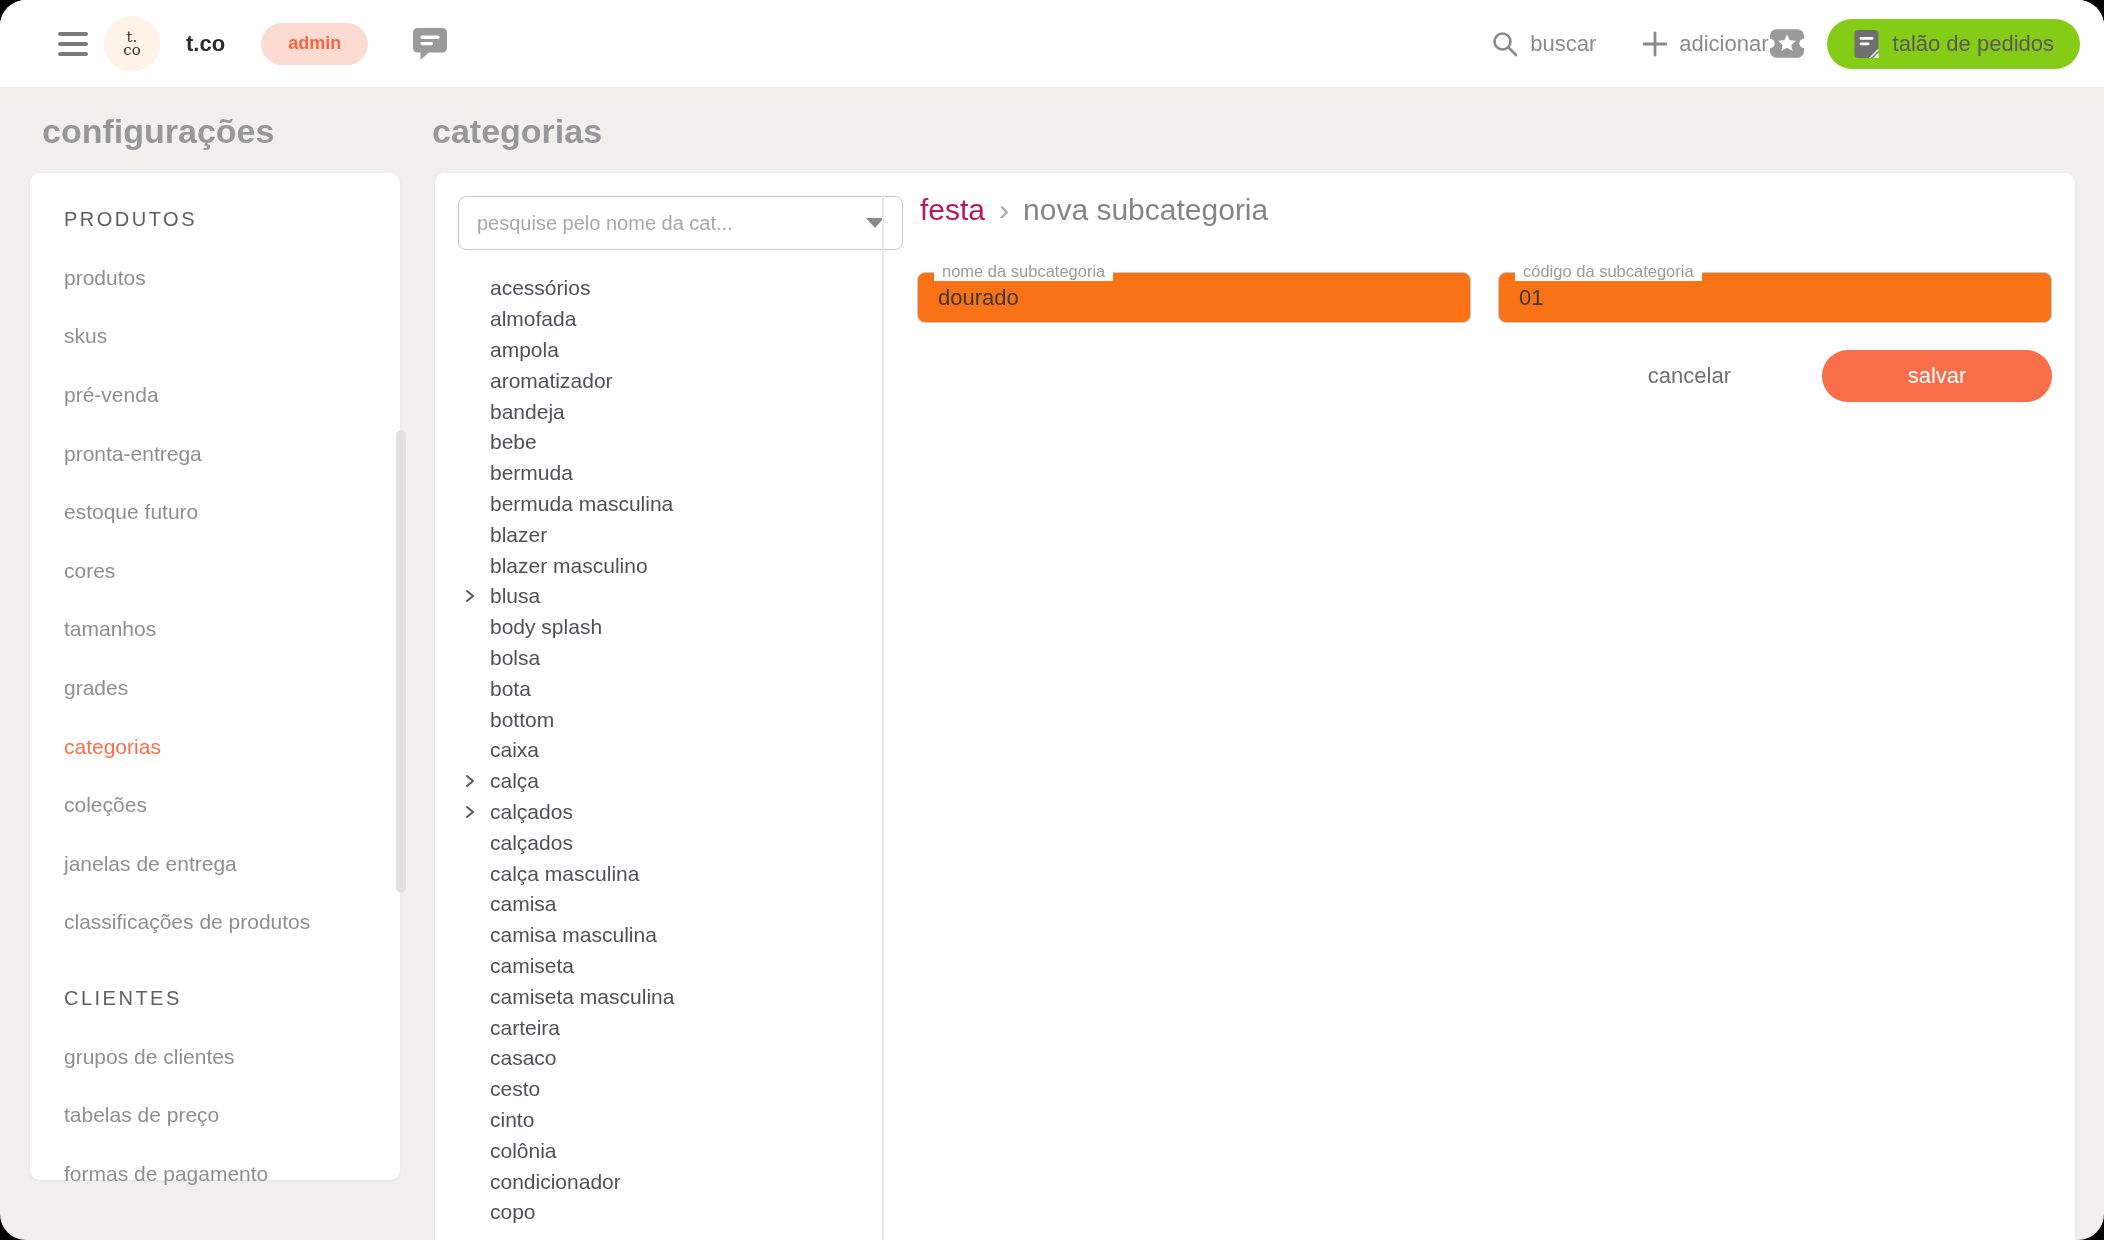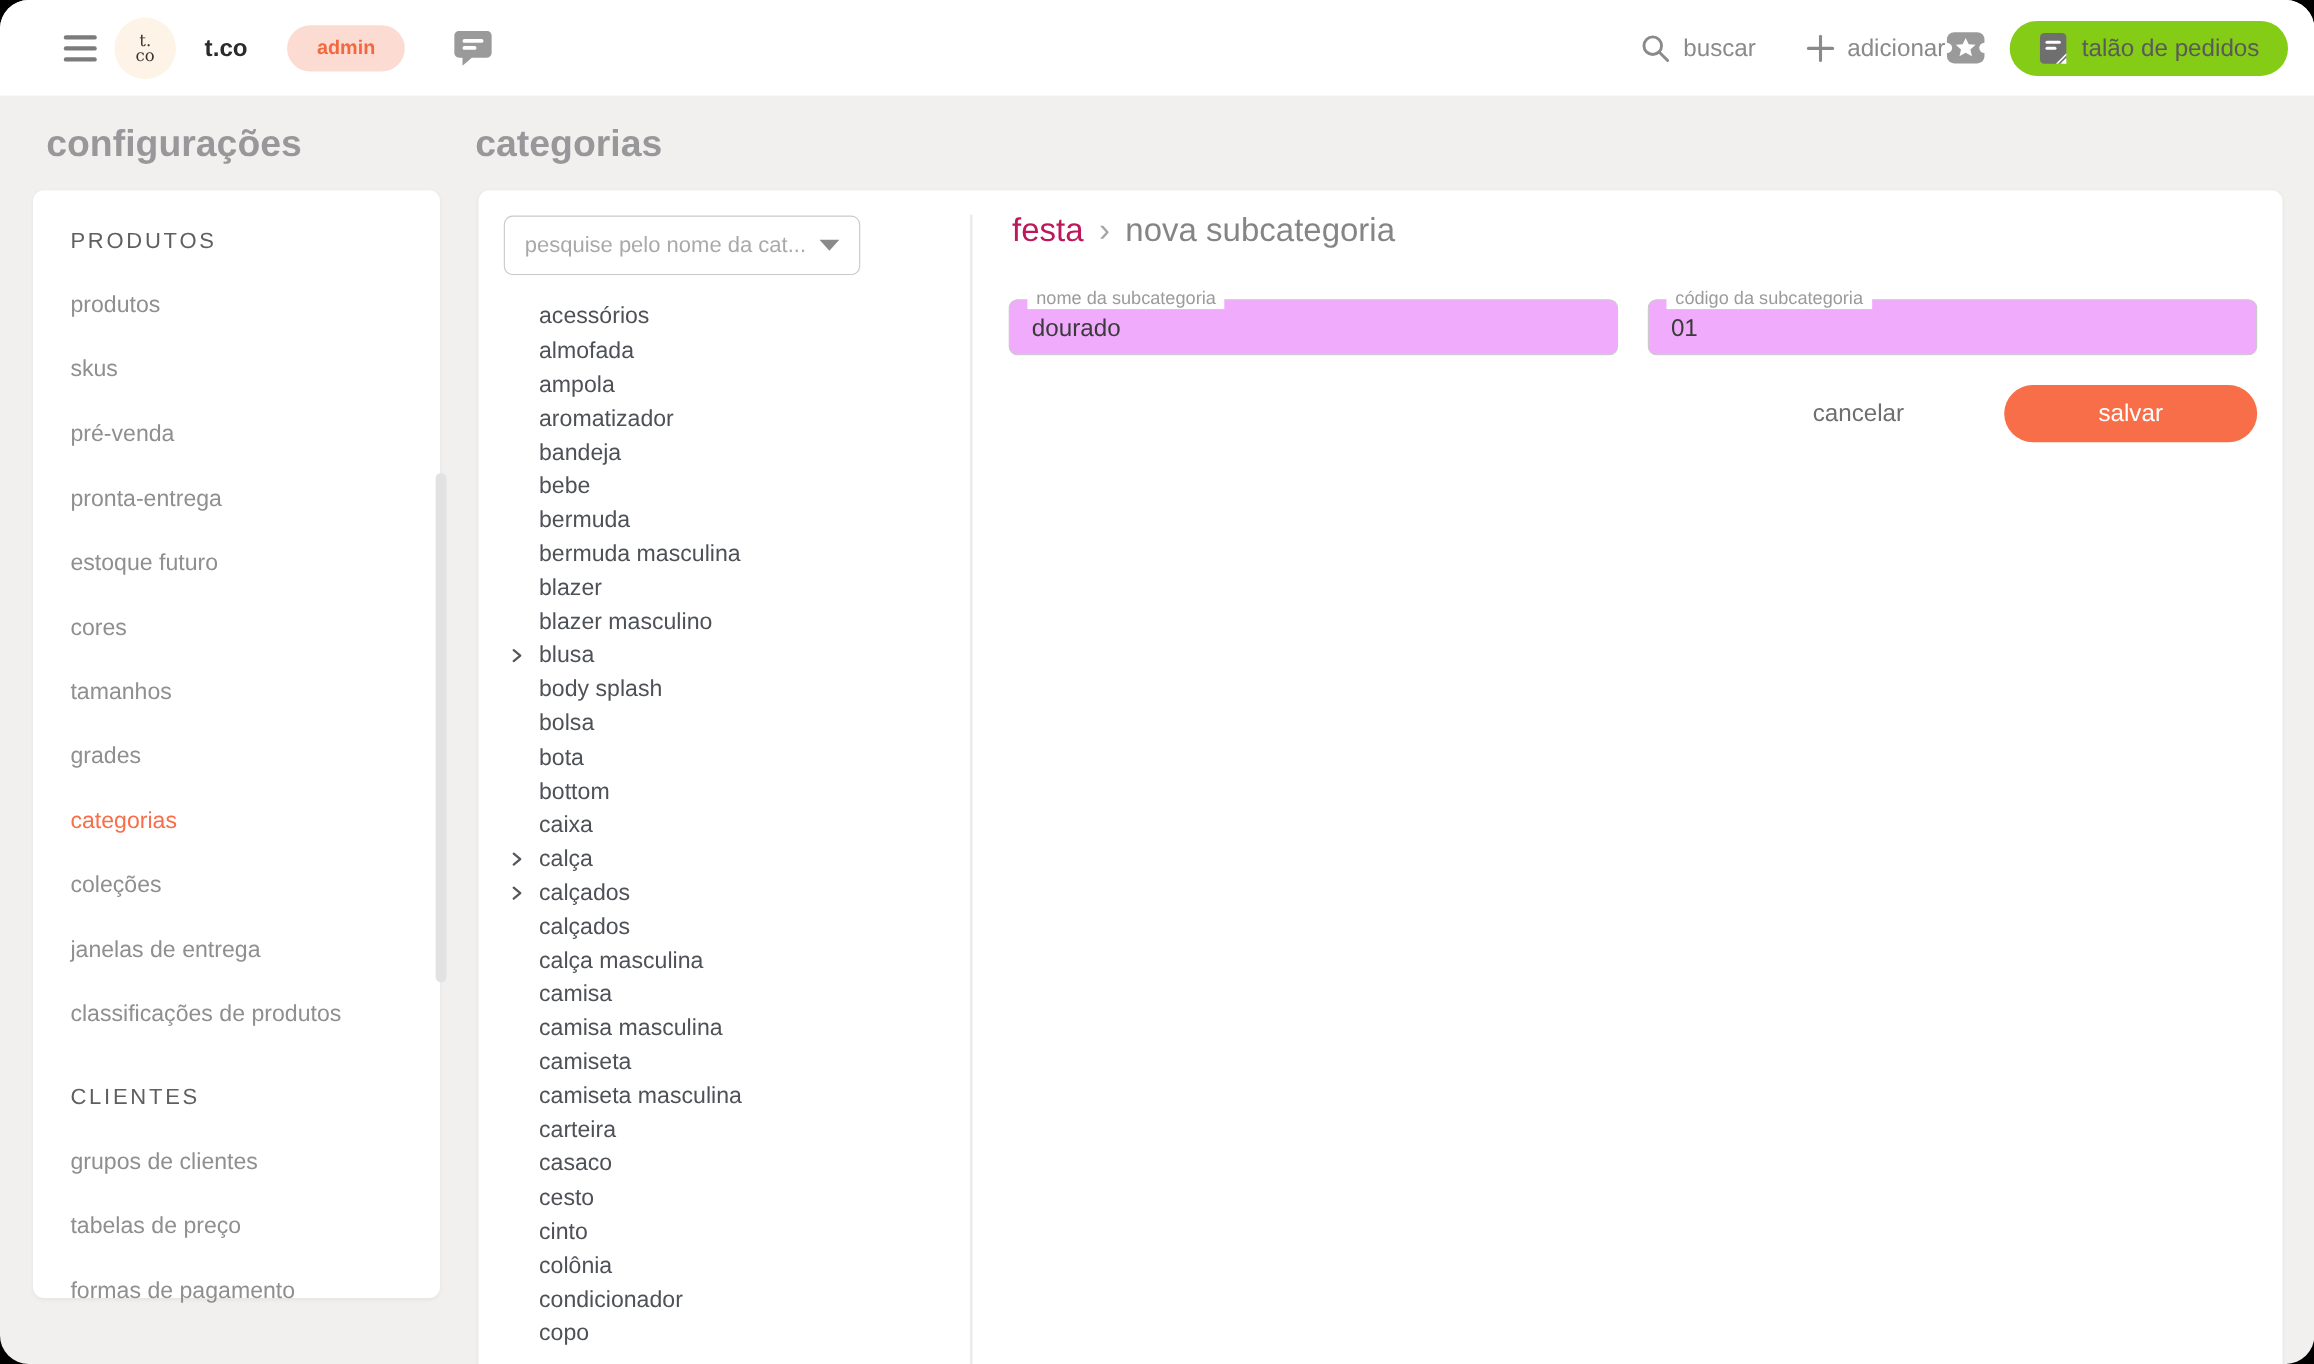--- a/index.html
+++ b/index.html
@@ -34,36 +34,36 @@
   .card{background:#fff;border-radius:10px;box-shadow:0 1px 4px rgba(0,0,0,.05);position:absolute;box-sizing:border-box;}
   
   .side-card{left:30px;top:85px;width:370px;height:1007px;padding-top:17px;}
   .sec-header{height:58.6px;display:flex;align-items:center;padding-left:34px;font-size:20px;letter-spacing:2.5px;color:#5f5f5f;}
   .side-item{height:58.6px;display:flex;align-items:center;padding-left:34px;font-size:21px;color:#8f8f8f;cursor:pointer;}
   .side-item.active{color:var(--accent,#f76e49);}
   .section2{margin-top:17px;}
   .side-scrollbar{position:absolute;left:366px;top:257px;width:10px;height:463px;border-radius:5px;background:#e2e2e2;cursor:pointer;}
   
   .main-card{left:435px;top:85px;width:1640px;height:1110px;border-radius:10px 10px 0 0;}
-  .combo{position:absolute;left:23px;top:23px;width:324px;height:54px;border:1.5px solid #c9c9c9;border-radius:8px;
+  .combo{position:absolute;left:23px;top:23px;width:445px;height:54px;border:1.5px solid #c9c9c9;border-radius:8px;
          display:flex;align-items:center;padding:0 18px;box-sizing:border-box;cursor:pointer;background:#fff;}
   .combo .ph{flex:1;font-size:20px;color:#a9a9a9;}
   .caret{width:0;height:0;border-left:9px solid transparent;border-right:9px solid transparent;border-top:10px solid #8a8a8a;}
   .cat-list{position:absolute;left:0;top:100px;width:446px;overflow:hidden;}
   .cat-row{height:30.8px;display:flex;align-items:center;padding-left:27px;cursor:pointer;}
   .chev{width:28px;display:flex;align-items:center;}
   .cat-label{font-size:21px;color:#4e5156;}
   .v-divider{position:absolute;left:447px;top:22px;bottom:0;width:1.5px;background:#e9e9e9;}
   
   .breadcrumb{position:absolute;left:485px;top:20px;display:flex;align-items:baseline;gap:14px;font-size:30px;}
   .bc-parent{color:#be185d;cursor:pointer;}
   .bc-sep{color:#a5a5a5;}
   .bc-current{color:#858585;}
   .fields{position:absolute;left:482px;right:23px;top:99px;height:51px;display:flex;gap:27px;}
-  .field{position:relative;flex:1;border:1.5px solid #c9c9c9;border-radius:8px;background:#f0abfc;}
+  .field{position:relative;flex:1;border:1.5px solid #c9c9c9;border-radius:8px;background:#f97316;}
   .f-label{position:absolute;top:-11px;left:16px;background:#fff;padding:0 8px;font-size:16.5px;color:#9b9b9b;white-space:nowrap;}
   .field input{width:100%;height:100%;border:none;outline:none;background:transparent;font-size:22px;color:#3a3a3a;
                padding:0 20px;box-sizing:border-box;font-family:inherit;}
   .actions{position:absolute;right:23px;top:177px;display:flex;align-items:center;gap:85px;}
   .btn-text{background:none;border:none;font-size:22px;color:#6f6f6f;cursor:pointer;font-family:inherit;}
   .btn-primary{width:230px;height:52px;border:none;border-radius:26px;background:var(--accent,#f76e49);color:#fff;
                font-size:22px;cursor:pointer;font-family:inherit;}
 </style>
 </head>
 <body>

